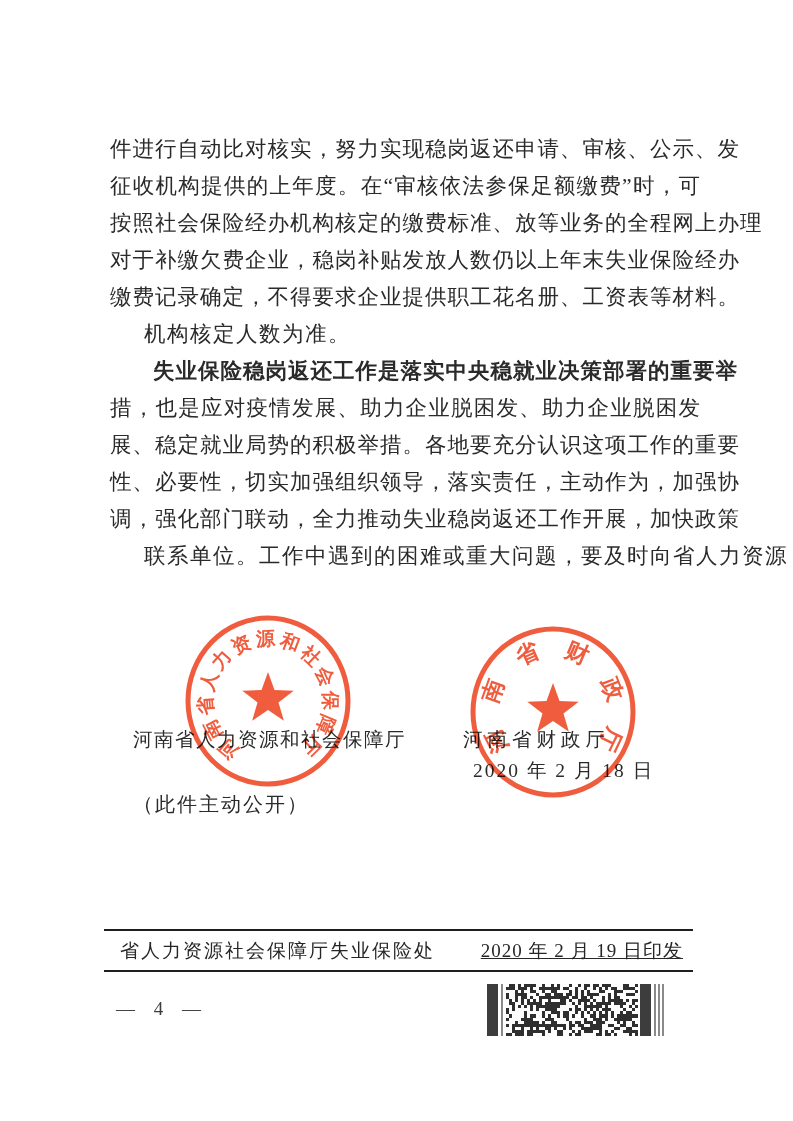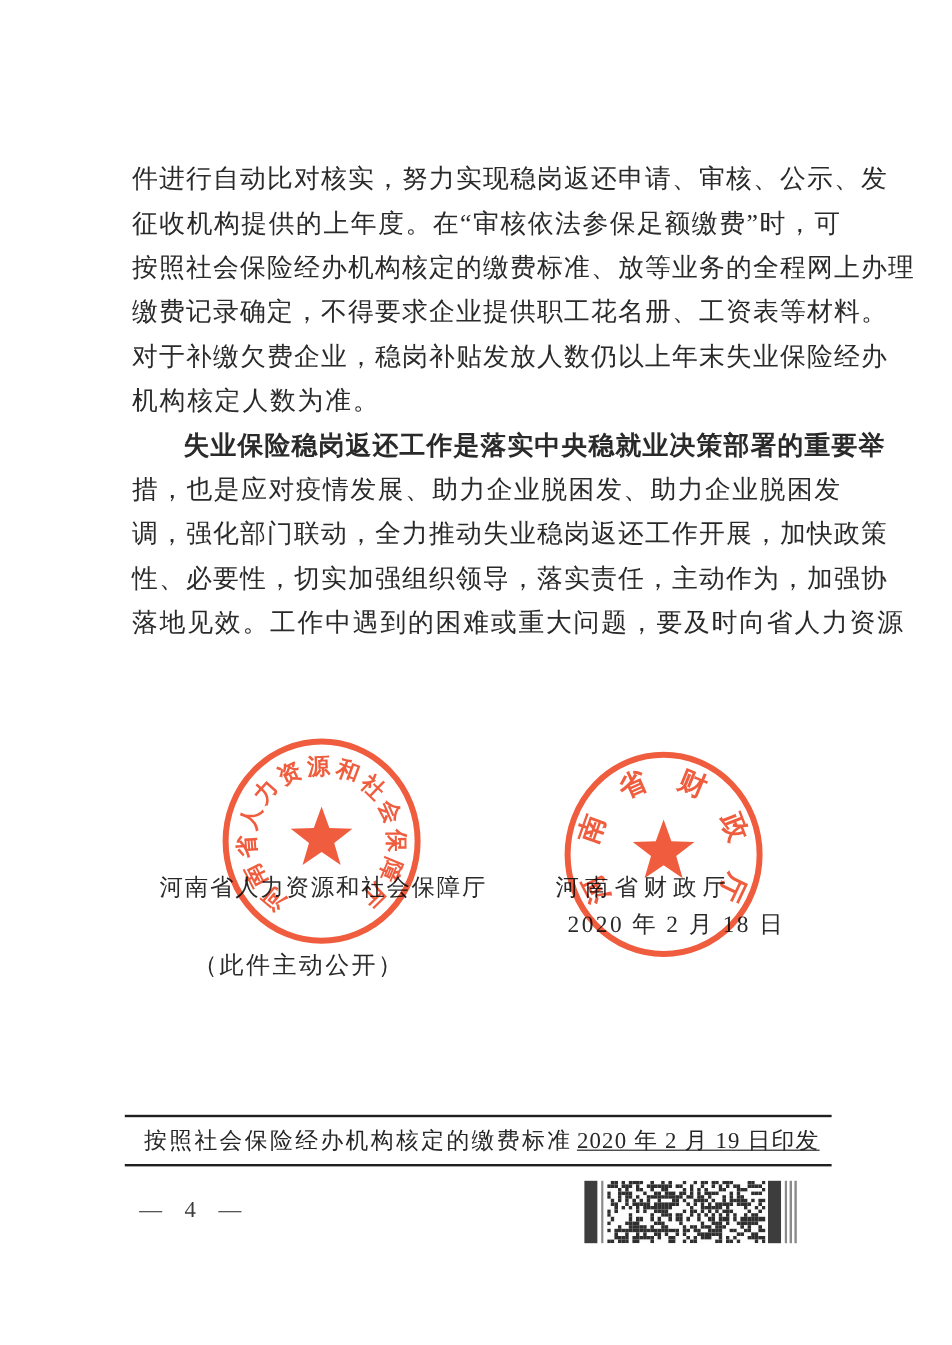--- a/index.html
+++ b/index.html
@@ -25,38 +25,39 @@
     line-height: 37px;
     letter-spacing: 1px;
     text-align: justify;
     text-align-last: justify;
     white-space: nowrap;
   }
   .para .line:last-child {
     text-align: left;
     text-align-last: left;
     letter-spacing: 1.5px;
+    margin-left: 34px;
   }
   .para2 .line:first-child { text-indent: 2em; font-weight: bold; }
 
   
   .agency-line {
     position: absolute;
     font-size: 19.5px;
     color: #2a2a2a;
     white-space: nowrap;
   }
   .agency-left  { left: 133px; top: 726px; letter-spacing: 1.5px; }
   .agency-right { left: 463px; top: 726px; letter-spacing: 5px; }
   .sign-date    { left: 473px; top: 757px; letter-spacing: 2px; font-size: 19.5px; }
 
   .note {
     position: absolute; left: 133px;
     font-size: 20px; letter-spacing: 2px;
-    color: #2a2a2a; white-space: nowrap; margin-left: 28px;
+    color: #2a2a2a; white-space: nowrap;
   }
   .note1 { top: 791px; }
   .note2 { top: 825px; }
 
   
   .seal {
     position: absolute;
     mix-blend-mode: multiply;
     opacity: 0.92;
   }
@@ -105,30 +106,31 @@
 </head>
 <body>
 
 <div class="page">
 
   <div class="doc-body">
     <div class="para para1">
         <div class="line">件进行自动比对核实，努力实现稳岗返还申请、审核、公示、发</div>
         <div class="line">征收机构提供的上年度。在“审核依法参保足额缴费”时，可</div>
         <div class="line">按照社会保险经办机构核定的缴费标准、放等业务的全程网上办理</div>
+        <div class="line">对于补缴欠费企业，稳岗补贴发放人数仍以上年末失业保险经办</div>
         <div class="line">缴费记录确定，不得要求企业提供职工花名册、工资表等材料。</div>
-        <div class="line">对于补缴欠费企业，稳岗补贴发放人数仍以上年末失业保险经办</div>
         <div class="line">机构核定人数为准。</div>
       </div>
     <div class="para para2">
         <div class="line">失业保险稳岗返还工作是落实中央稳就业决策部署的重要举</div>
         <div class="line">措，也是应对疫情发展、助力企业脱困发、助力企业脱困发</div>
+        <div class="line">展、稳定就业局势的积极举措。各地要充分认识这项工作的重要</div>
+        <div class="line">性、必要性，切实加强组织领导，落实责任，主动作为，加强协</div>
         <div class="line">调，强化部门联动，全力推动失业稳岗返还工作开展，加快政策</div>
-        <div class="line">性、必要性，切实加强组织领导，落实责任，主动作为，加强协</div>
-        <div class="line">落地见效。工作中遇到的困难或重大问题，要及时向省人力资源</div>
+        <div class="line">联系单位。工作中遇到的困难或重大问题，要及时向省人力资源</div>
       </div>
   </div>
 
   <div class="agency-line agency-left">河南省人力资源和社会保障厅</div>
   <div class="agency-line agency-right">河南省财政厅</div>
   <div class="agency-line sign-date">2020 年 2 月 18 日</div>
 
   <svg class="seal seal-left" width="170" height="172" viewBox="0 0 170 172">
     <ellipse cx="85" cy="86" rx="80" ry="83" fill="none" stroke="#ee4f2d" stroke-width="5"></ellipse>
     <polygon fill="#ee4f2d" transform="translate(85,84)" points="0,-27 6.5,-8.9 25.7,-8.3 10.5,3.4 15.9,21.8 0,11 -15.9,21.8 -10.5,3.4 -25.7,-8.3 -6.5,-8.9"></polygon>
@@ -144,21 +146,21 @@
     <path id="arcR" d="M 45.4,125.6 A 56,56 0 1 1 124.6,125.6" fill="none"></path>
     <text font-size="23" font-weight="bold" fill="#ee4f2d" font-family="'Liberation Serif','DejaVu Serif',serif">
       <textPath href="#arcR" startOffset="6" textLength="250">河南省财政厅</textPath>
     </text>
   </svg>
 
   <div class="note note1">（此件主动公开）</div>
 
   <div class="rule rule-top"></div>
   <div class="footer-row">
-    <span class="footer-issuer">按照社会保险经办机构核定的缴费标准</span>
+    <span class="footer-issuer">省人力资源社会保障厅失业保险处</span>
     <span class="footer-date">2020 年 2 月 19 日印发</span>
   </div>
   <div class="rule rule-bottom"></div>
 
   <div class="page-number">— 4 —</div>
 
   <div class="barcode">
     <div class="bc-bar" style="width:11px"></div>
     <div class="bc-gap" style="width:3px"></div>
     <div class="bc-thin" style="width:2px"></div>

